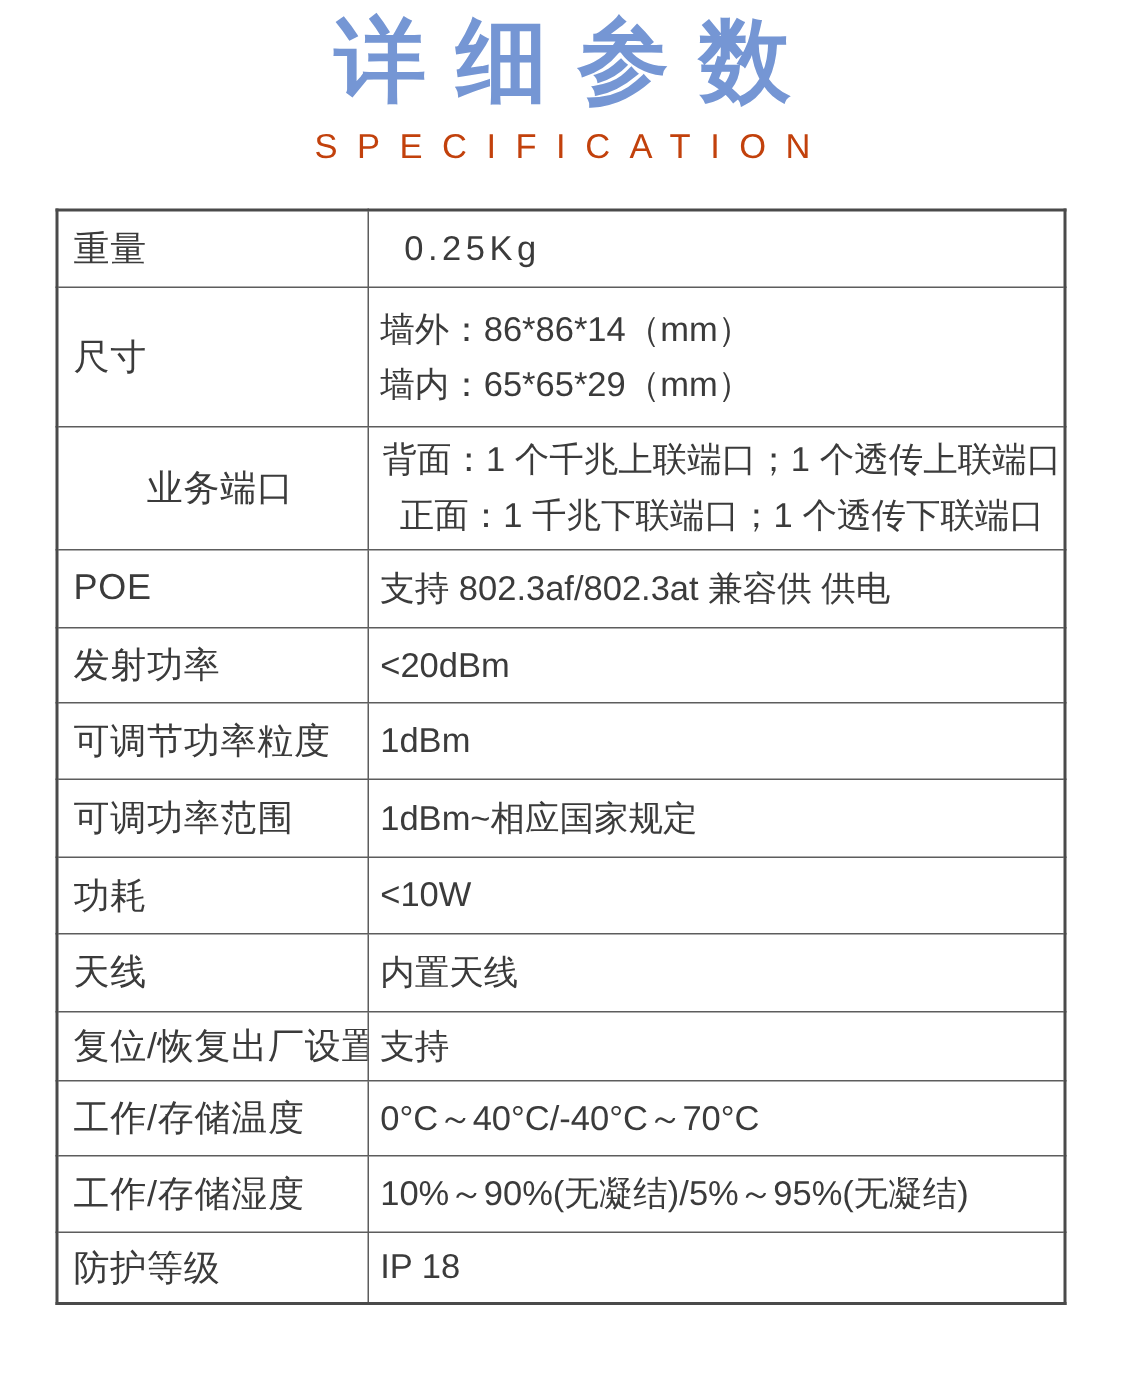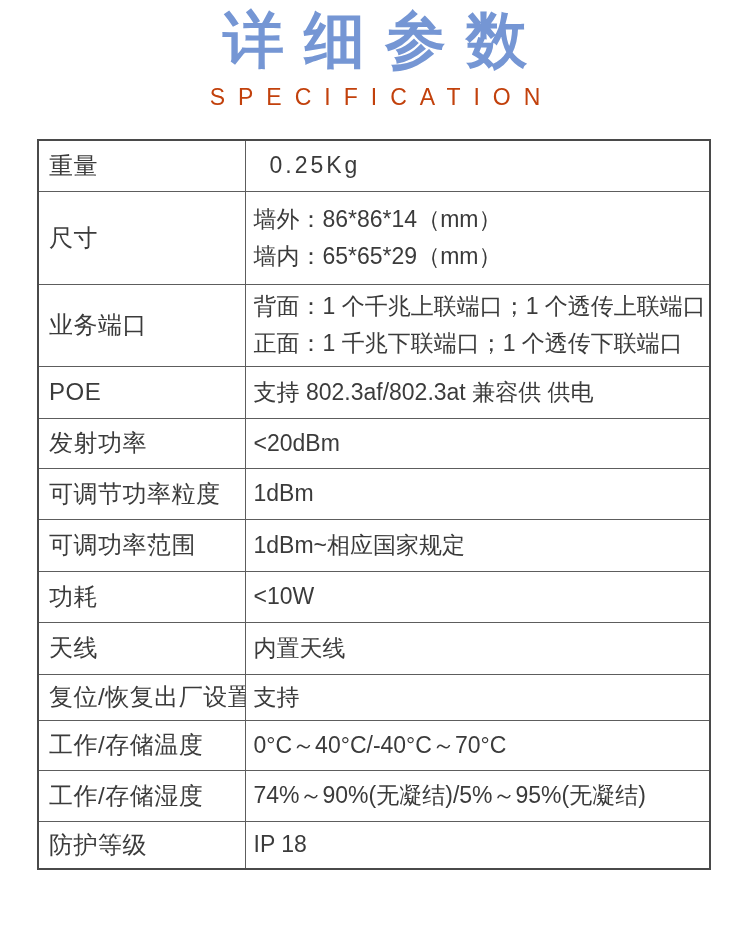--- a/index.html
+++ b/index.html
@@ -83,21 +83,21 @@
               <div class="value-line">0.25Kg</div>
             </td>
           </tr>
           <tr class="row-1 multi" style="height: 93px;">
             <td class="label-cell">尺寸</td>
             <td class="value-cell">
               <div class="value-line">墙外：86*86*14（mm）</div>
               <div class="value-line">墙内：65*65*29（mm）</div>
             </td>
           </tr>
-          <tr class="row-2 multi" style="height: 82px;">
+          <tr class="row-2 multi" style="height: 82px; text-align: center;">
             <td class="label-cell">业务端口</td>
             <td class="value-cell">
               <div class="value-line">背面：1 个千兆上联端口；1 个透传上联端口</div>
               <div class="value-line">正面：1 千兆下联端口；1 个透传下联端口</div>
             </td>
           </tr>
           <tr class="row-3 single" style="height: 52px;">
             <td class="label-cell">POE</td>
             <td class="value-cell">
               <div class="value-line">支持 802.3af/802.3at 兼容供 供电</div>
@@ -141,21 +141,21 @@
           </tr>
           <tr class="row-10 single" style="height: 50px;">
             <td class="label-cell">工作/存储温度</td>
             <td class="value-cell">
               <div class="value-line">0°C～40°C/-40°C～70°C</div>
             </td>
           </tr>
           <tr class="row-11 single" style="height: 51px;">
             <td class="label-cell">工作/存储湿度</td>
             <td class="value-cell">
-              <div class="value-line">74%～90%(无凝结)/5%～95%(无凝结)</div>
+              <div class="value-line">10%～90%(无凝结)/5%～95%(无凝结)</div>
             </td>
           </tr>
           <tr class="row-12 single" style="height: 48px;">
             <td class="label-cell">防护等级</td>
             <td class="value-cell">
               <div class="value-line">IP 18</div>
             </td>
           </tr>
         </tbody>
     </table>

